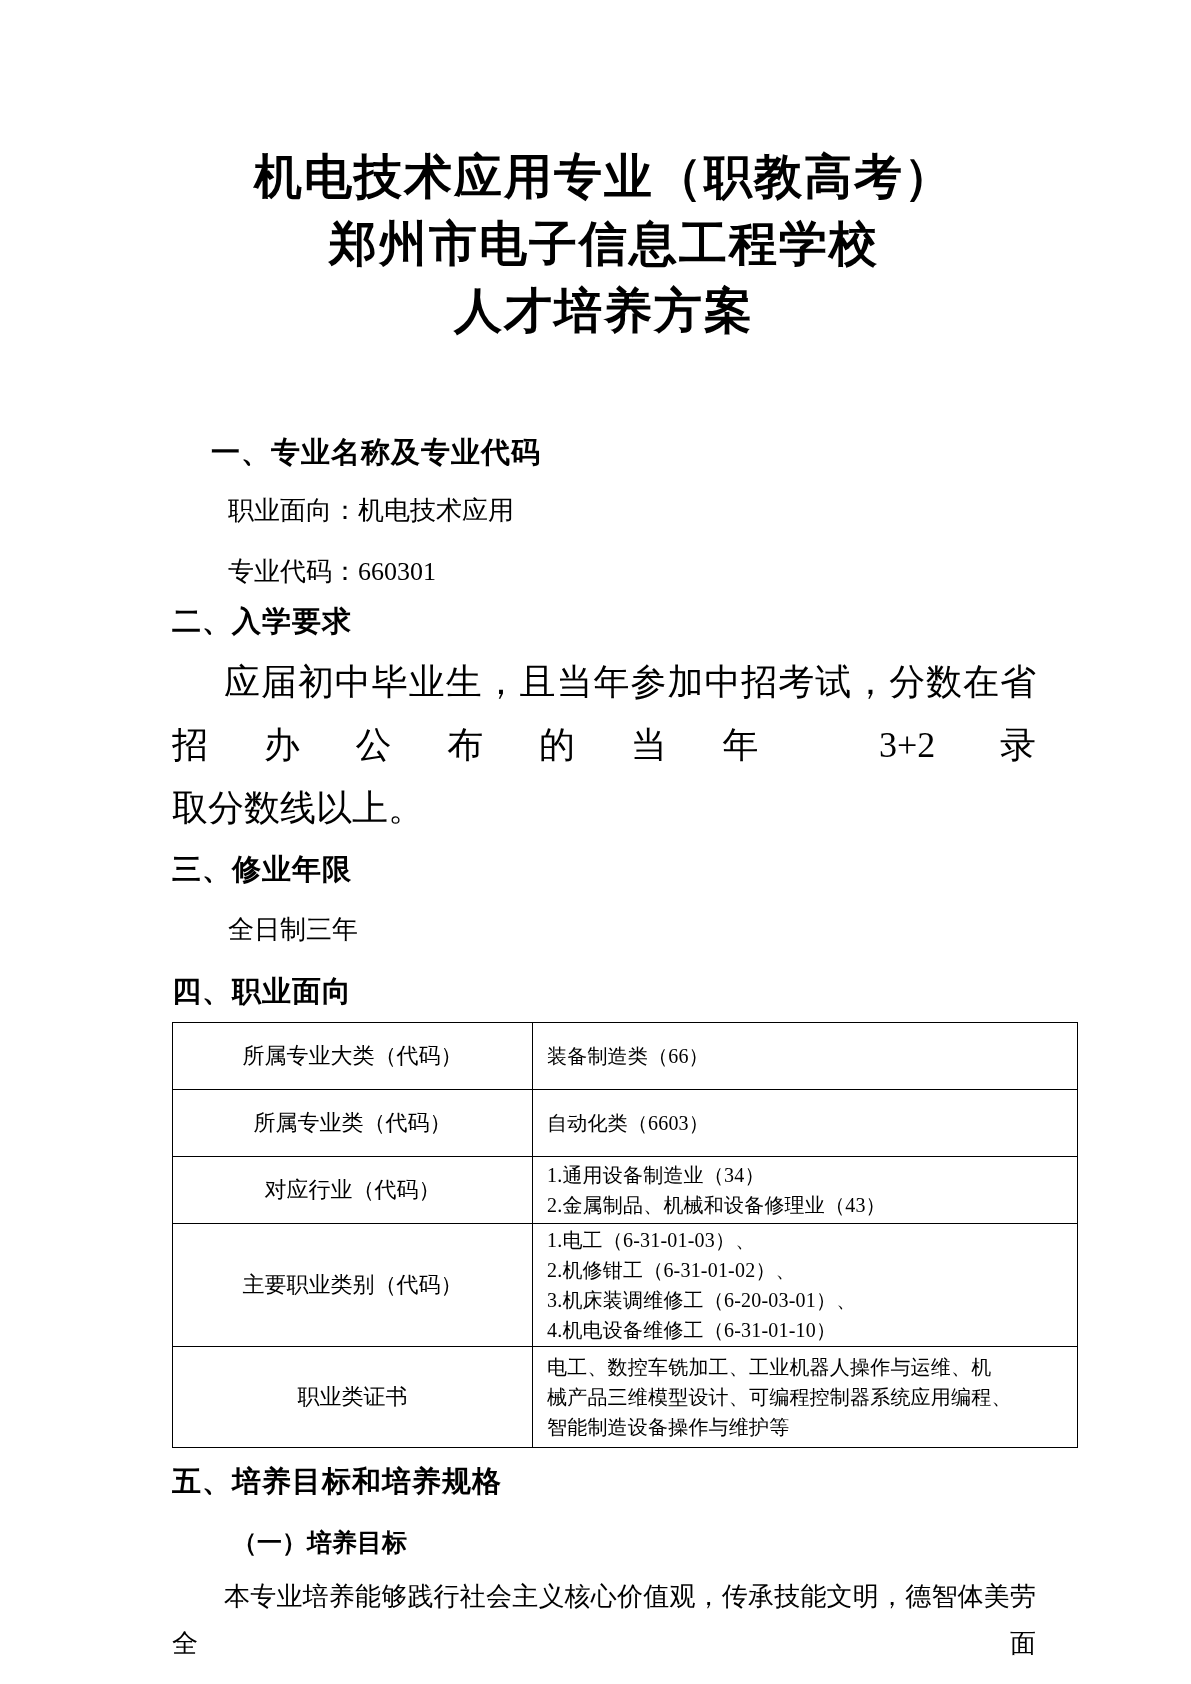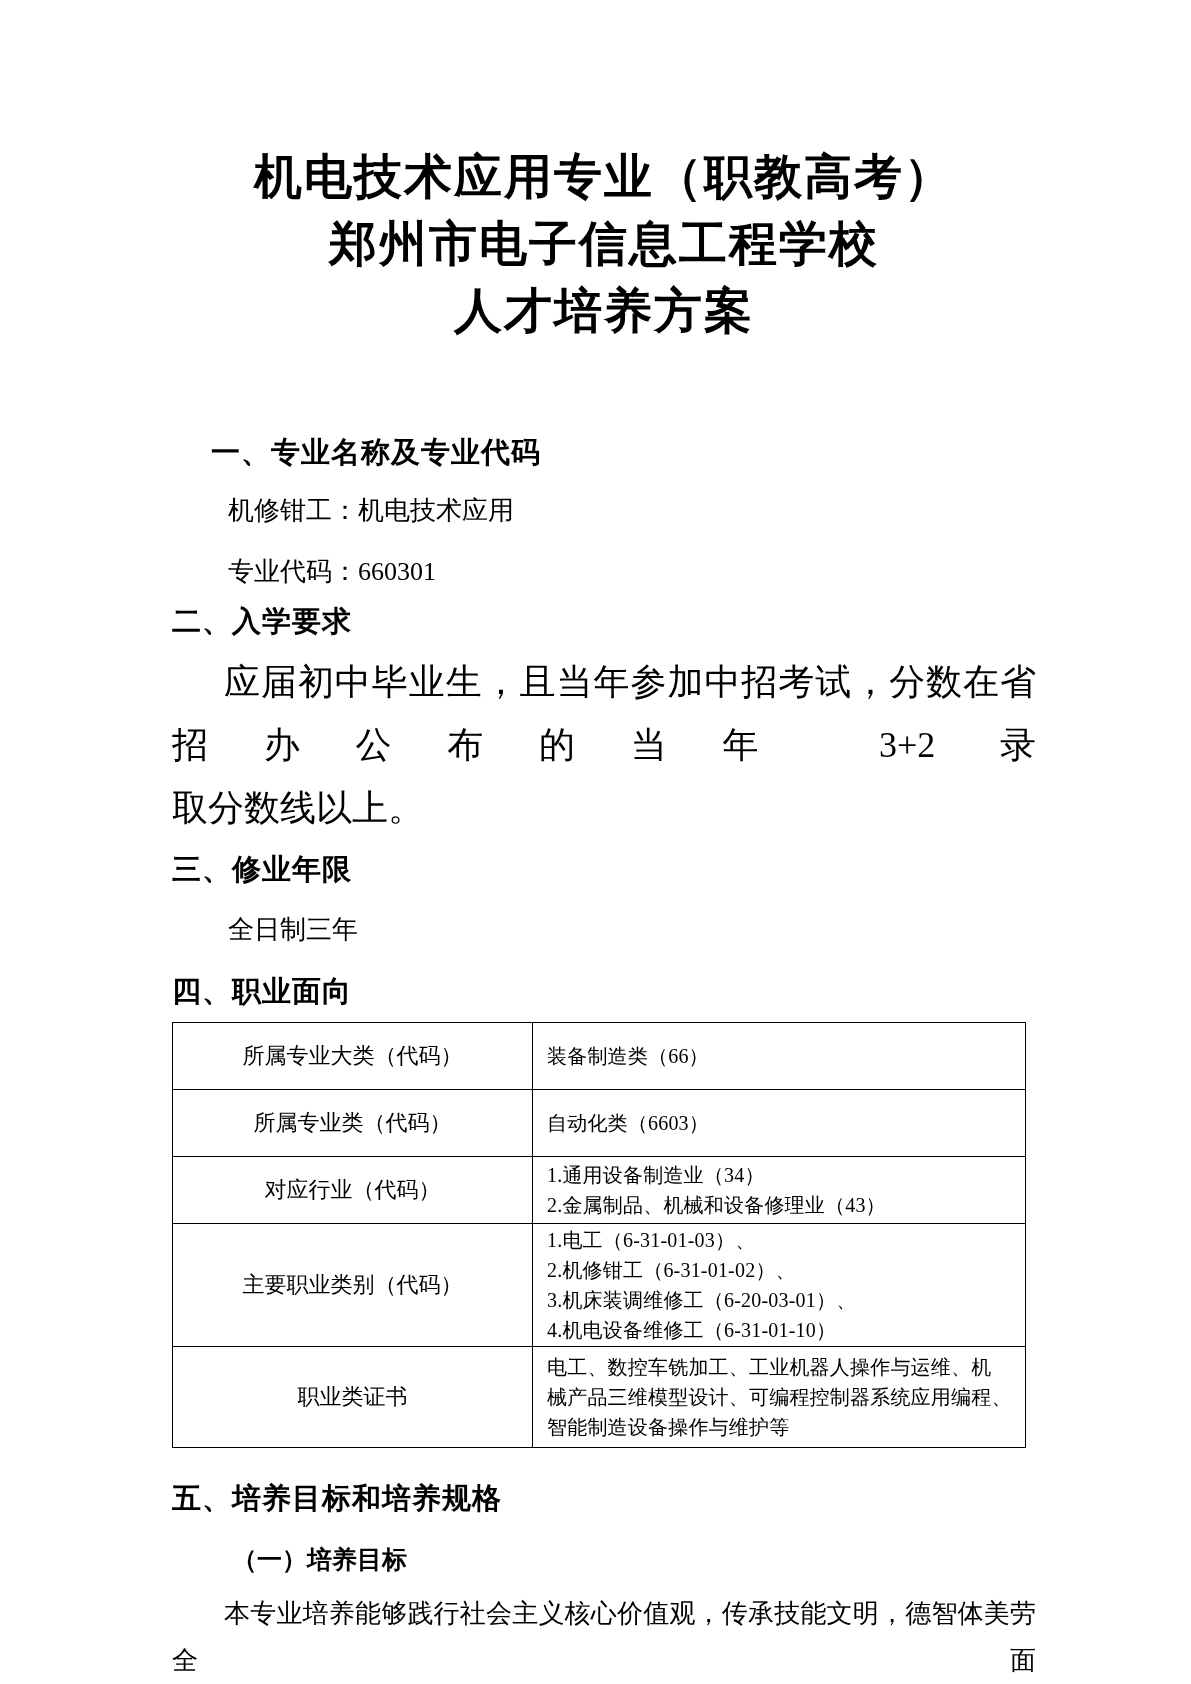--- a/index.html
+++ b/index.html
@@ -65,36 +65,36 @@
   }
   td.cell-label {
     width: 360px;
     text-align: center;
     vertical-align: middle;
     font-size: 22px;
     line-height: 30px;
     padding: 18px 6px;
   }
   td.cell-value {
-    width: 493px;
+    width: 545px;
     vertical-align: middle;
     font-size: 20px;
     letter-spacing: 0.2px;
     line-height: 30px;
     padding: 1px 8px 1px 14px;
     white-space: pre-line;
     text-align: left;
   }
   tr.row-h1 { height: 52px; }
   tr.row-h2 { height: 47px; }
   tr.row-h3 { height: 62px; }
   tr.row-h4 { height: 119px; }
   tr.row-h5 { height: 77px; }
   tr.row-h6 { height: 101px; }
-  .mt-s5 { margin-top: 30px; }
+  .mt-s5 { margin-top: 13px; }
   .sub-heading {
     margin-top: 24px;
     padding-left: 60px;
     font-size: 25px;
     line-height: 36px;
     font-weight: bold;
     font-family: "Liberation Serif", "DejaVu Serif", serif;
   }
   .para-last {
     margin-top: 12px;
@@ -114,21 +114,21 @@
 </head>
 <body>
 
 <div class="doc-title">
   <div>机电技术应用专业（职教高考）</div>
   <div>郑州市电子信息工程学校</div>
   <div>人才培养方案</div>
 </div>
 
 <div class="sec-heading mt-s1">一、专业名称及专业代码</div>
-<div class="item-line mt-item1">机修钳工：机电技术应用</div>
+<div class="item-line mt-item1">职业面向：机电技术应用</div>
 <div class="item-line mt-item2">专业代码：660301</div>
 
 <div class="sec-heading mt-s2">二、入学要求</div>
 <div class="para">
   <div class="line-justified">应届初中毕业生，且当年参加中招考试，分数在省招办公布的当年 3+2 录</div>
   <div>取分数线以上。</div>
 </div>
 
 <div class="sec-heading mt-s3">三、修业年限</div>
 <div class="item-line mt-item3">全日制三年</div>

